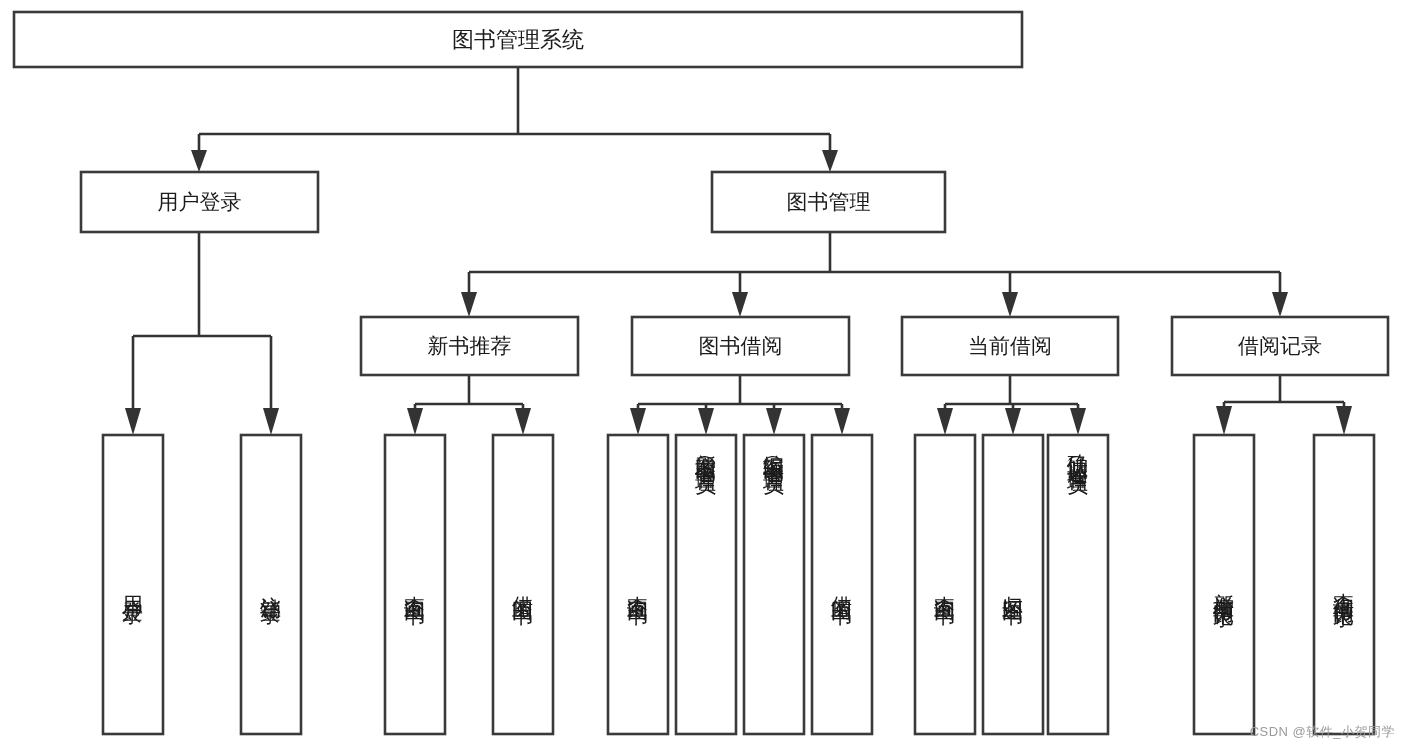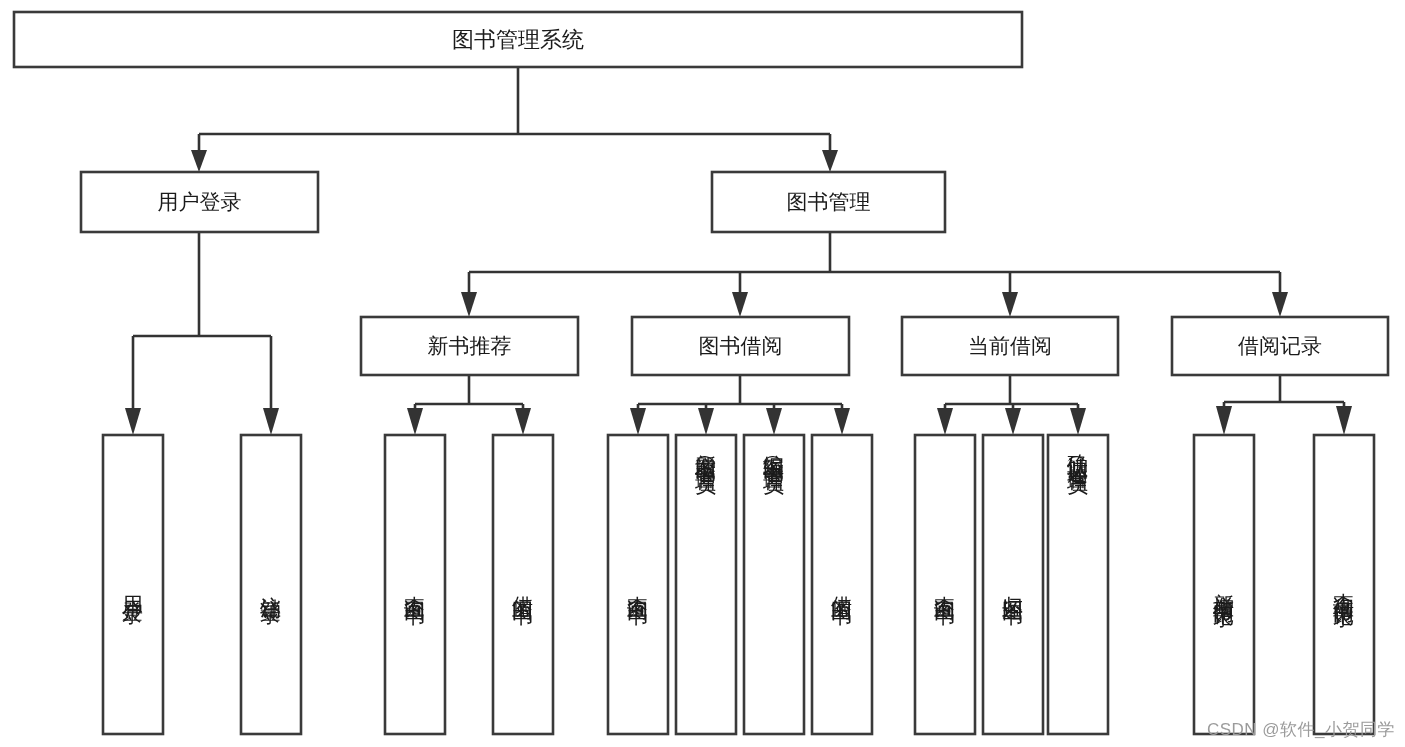--- a/index.html
+++ b/index.html
@@ -71,21 +71,21 @@
     line-height: 1.0;
     letter-spacing: 3px;
     color: #1b1b1b;
     white-space: nowrap;
   }
   .watermark {
     position: absolute;
     right: 10px;
     bottom: 6px;
     font-family: "Liberation Sans", "DejaVu Sans", sans-serif;
-    font-size: 17px;
+    font-size: 13px;
     color: #9b9b9b;
     letter-spacing: 0.5px;
     pointer-events: none;
   }
 </style>
 </head>
 <body>
 
 <div id="diagram-root">
 

